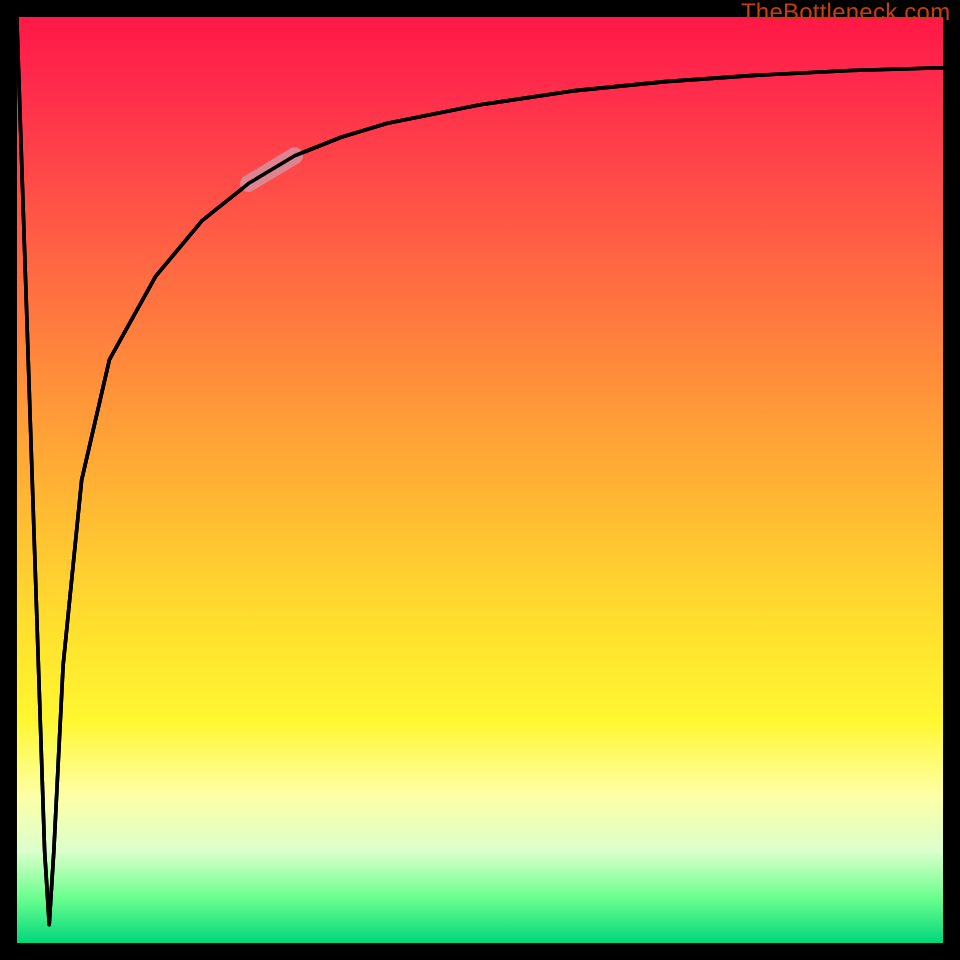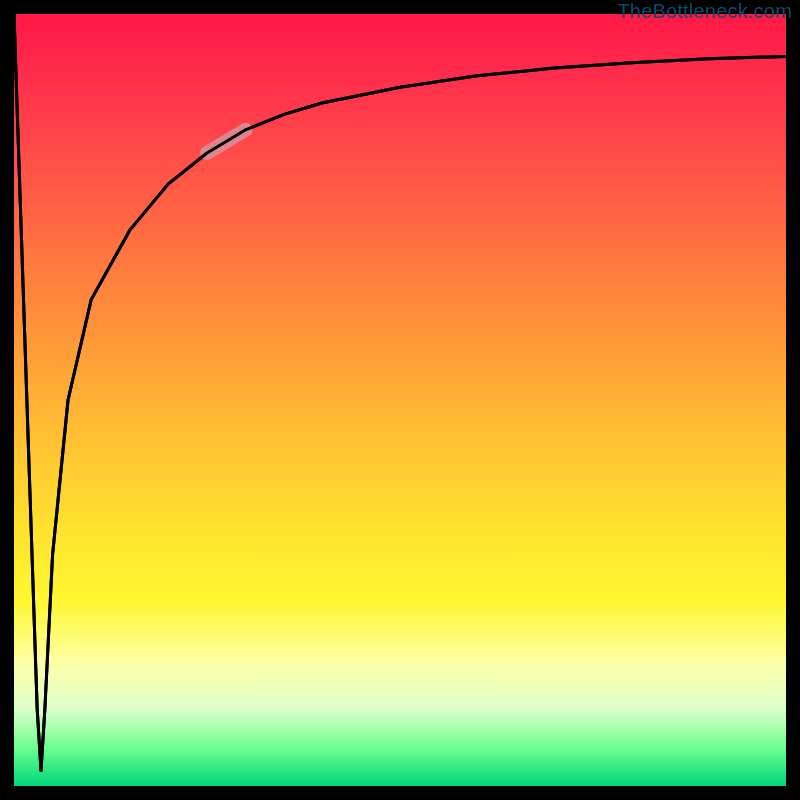--- a/index.html
+++ b/index.html
@@ -58,21 +58,21 @@
     top: 0;
     width: 100%;
     height: 100%;
   }
   .attribution {
     position: absolute;
     top: 0px;
     right: 8px;
     font-family: Arial, Helvetica, sans-serif;
     font-size: 20px;
-    color: #0c4a6e;
+    color: #c2410c;
     font-weight: 500;
     letter-spacing: 0.2px;
   }
 </style>
 </head>
 <body>
 
 <div class="chart-container">
   <div class="plot-frame"></div>
   <div class="plot-area">

